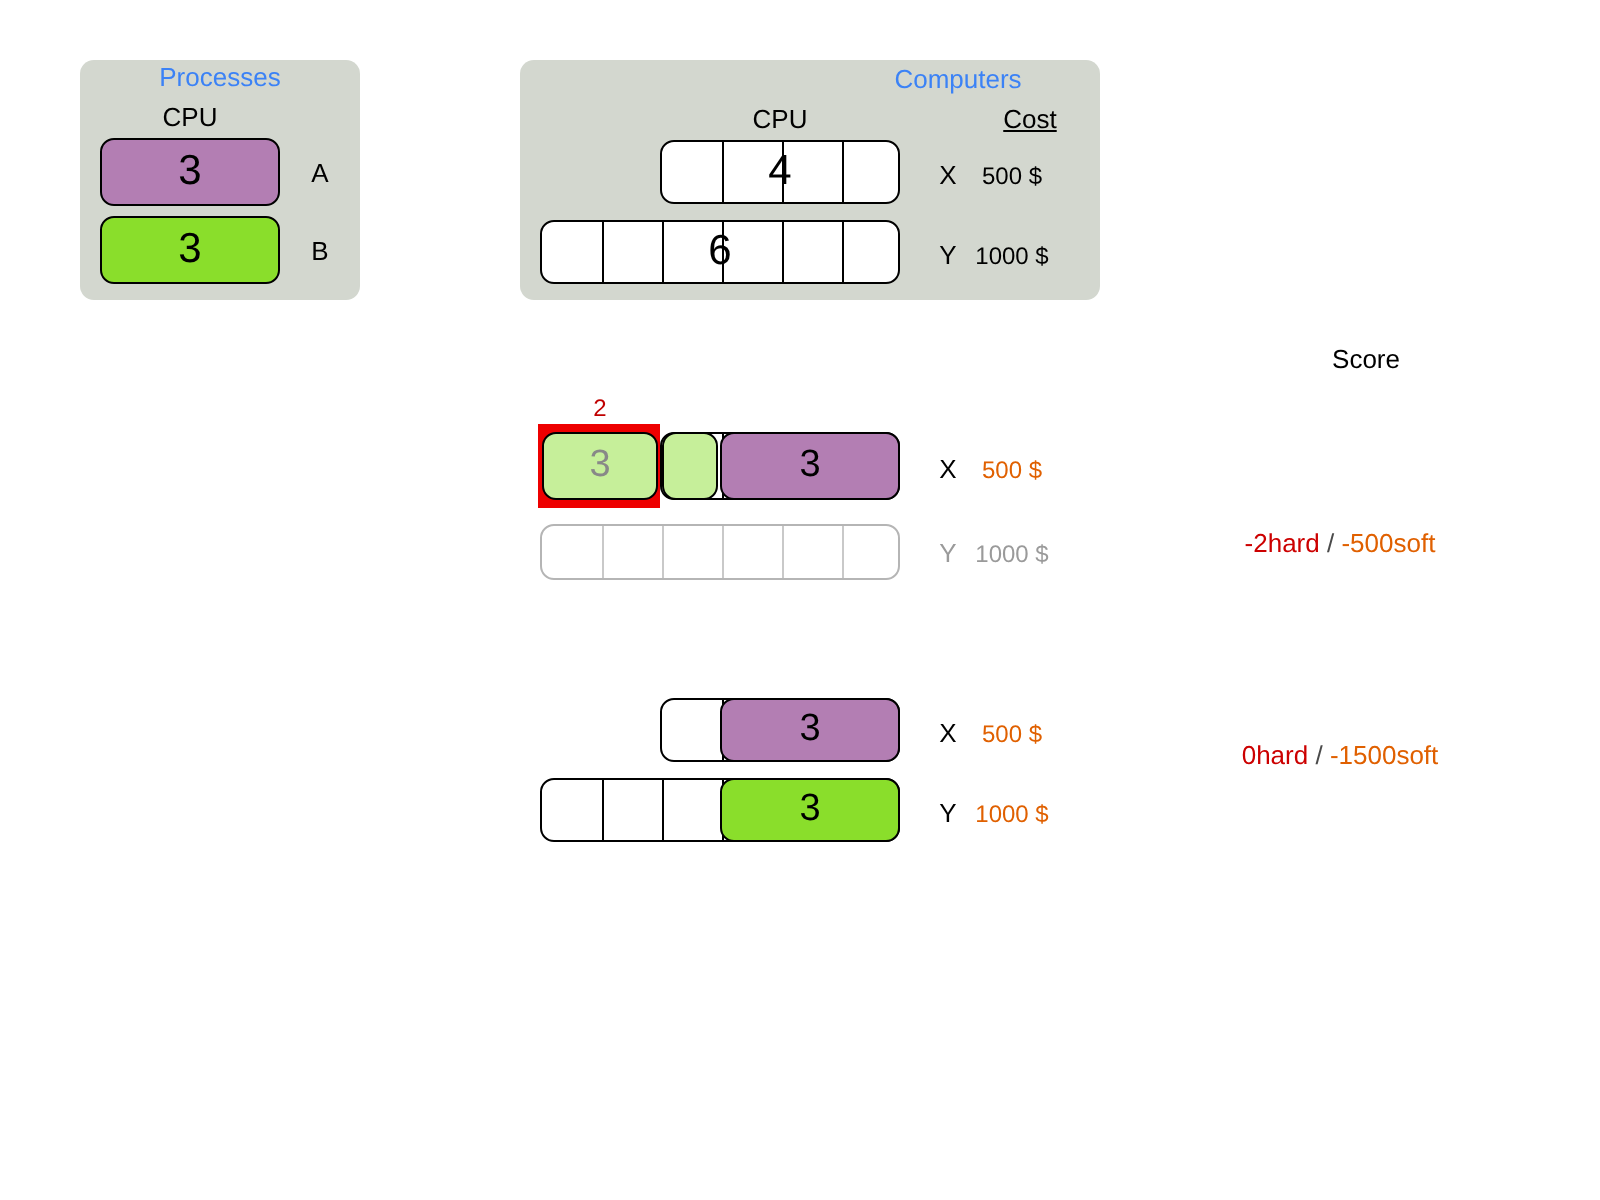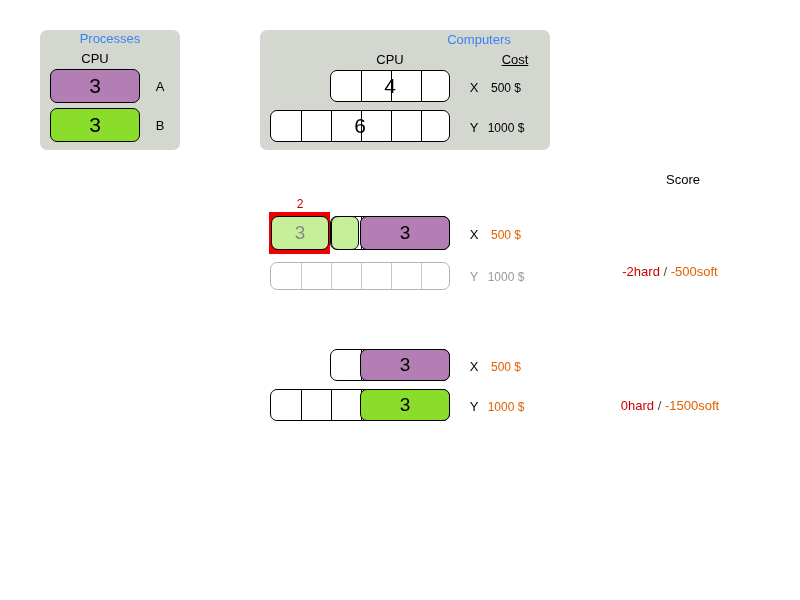--- a/index.html
+++ b/index.html
@@ -243,18 +243,18 @@
     <div class="cell-divider" style="left:90px;"></div>
     <div class="cell-divider" style="left:120px;"></div>
     <div class="cell-divider" style="left:150px;"></div>
   </div>
   <div class="proc-block" style="left:360px;top:389px;width:90px;height:32px;background:#8ade2b;">
     <span>3</span>
   </div>
   <div class="side-label" style="left:462px;top:399px;width:24px;">Y</div>
   <div class="cost-label hot" style="left:470px;top:400px;width:72px;">1000 $</div>
 
-  <div class="score-row" style="left:560px;top:398px;width:220px;">
+  <div class="score-row" style="left:560px;top:370px;width:220px;">
     <span class="score-hard">0hard</span>
     <span class="score-sep"> / </span>
     <span class="score-soft">-1500soft</span>
   </div>
 </div>
 
 </body></html>

